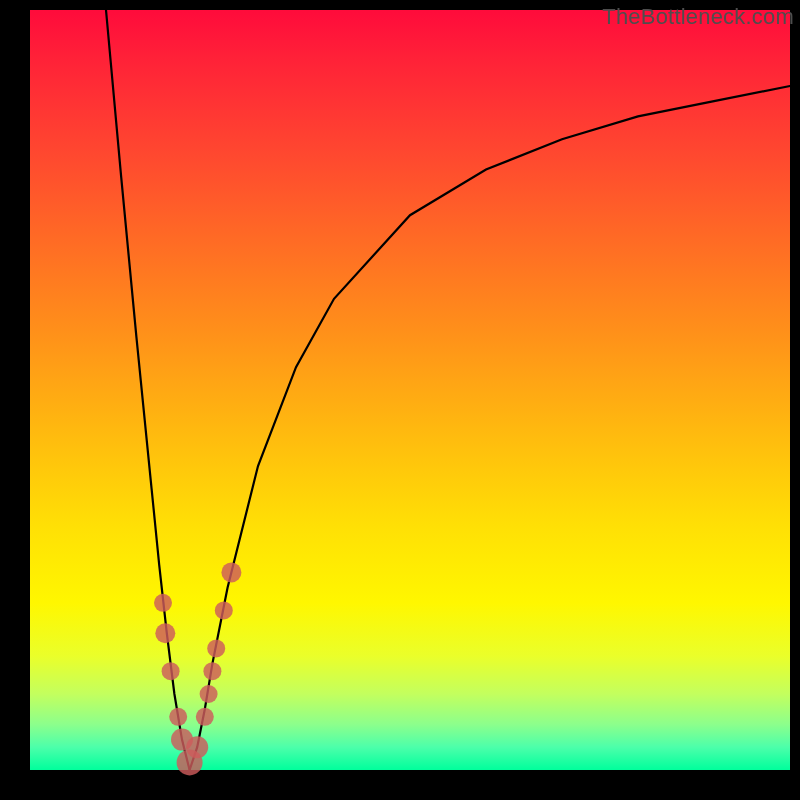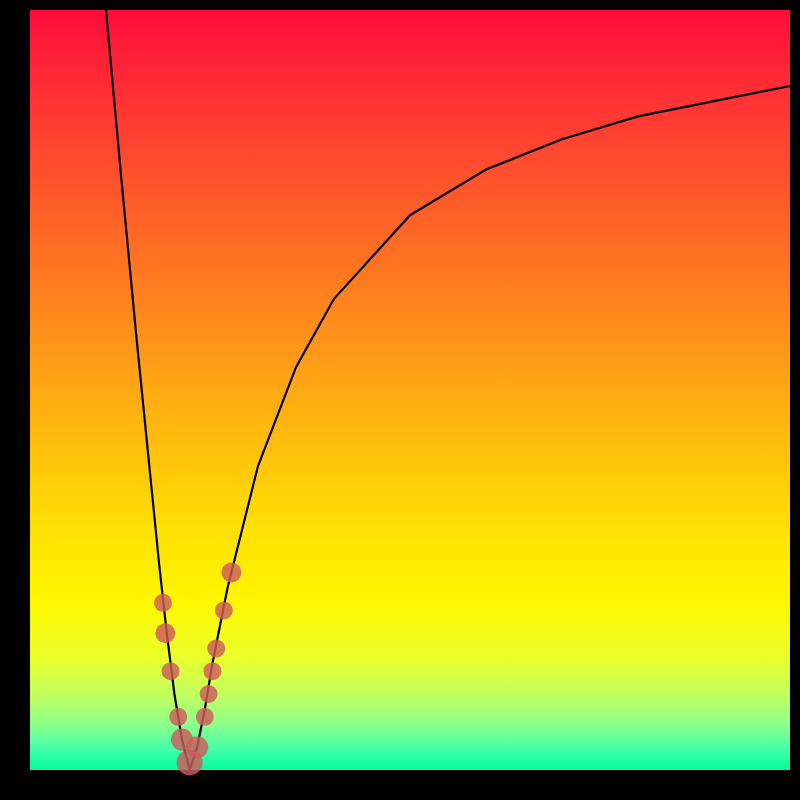--- a/index.html
+++ b/index.html
@@ -80,13 +80,14 @@
           <circle cx="167.2" cy="737.2" r="11" class="dot"></circle>
           <circle cx="174.8" cy="706.8" r="9" class="dot"></circle>
           <circle cx="178.6" cy="684.0" r="9" class="dot"></circle>
           <circle cx="182.4" cy="661.2" r="9" class="dot"></circle>
           <circle cx="186.2" cy="638.4" r="9" class="dot"></circle>
           <circle cx="193.8" cy="600.4" r="9" class="dot"></circle>
           <circle cx="201.4" cy="562.4" r="10" class="dot"></circle>
         </g>
     </svg>
   </div>
+  <div class="watermark">TheBottleneck.com</div>
 </div>
 
 </body></html>

